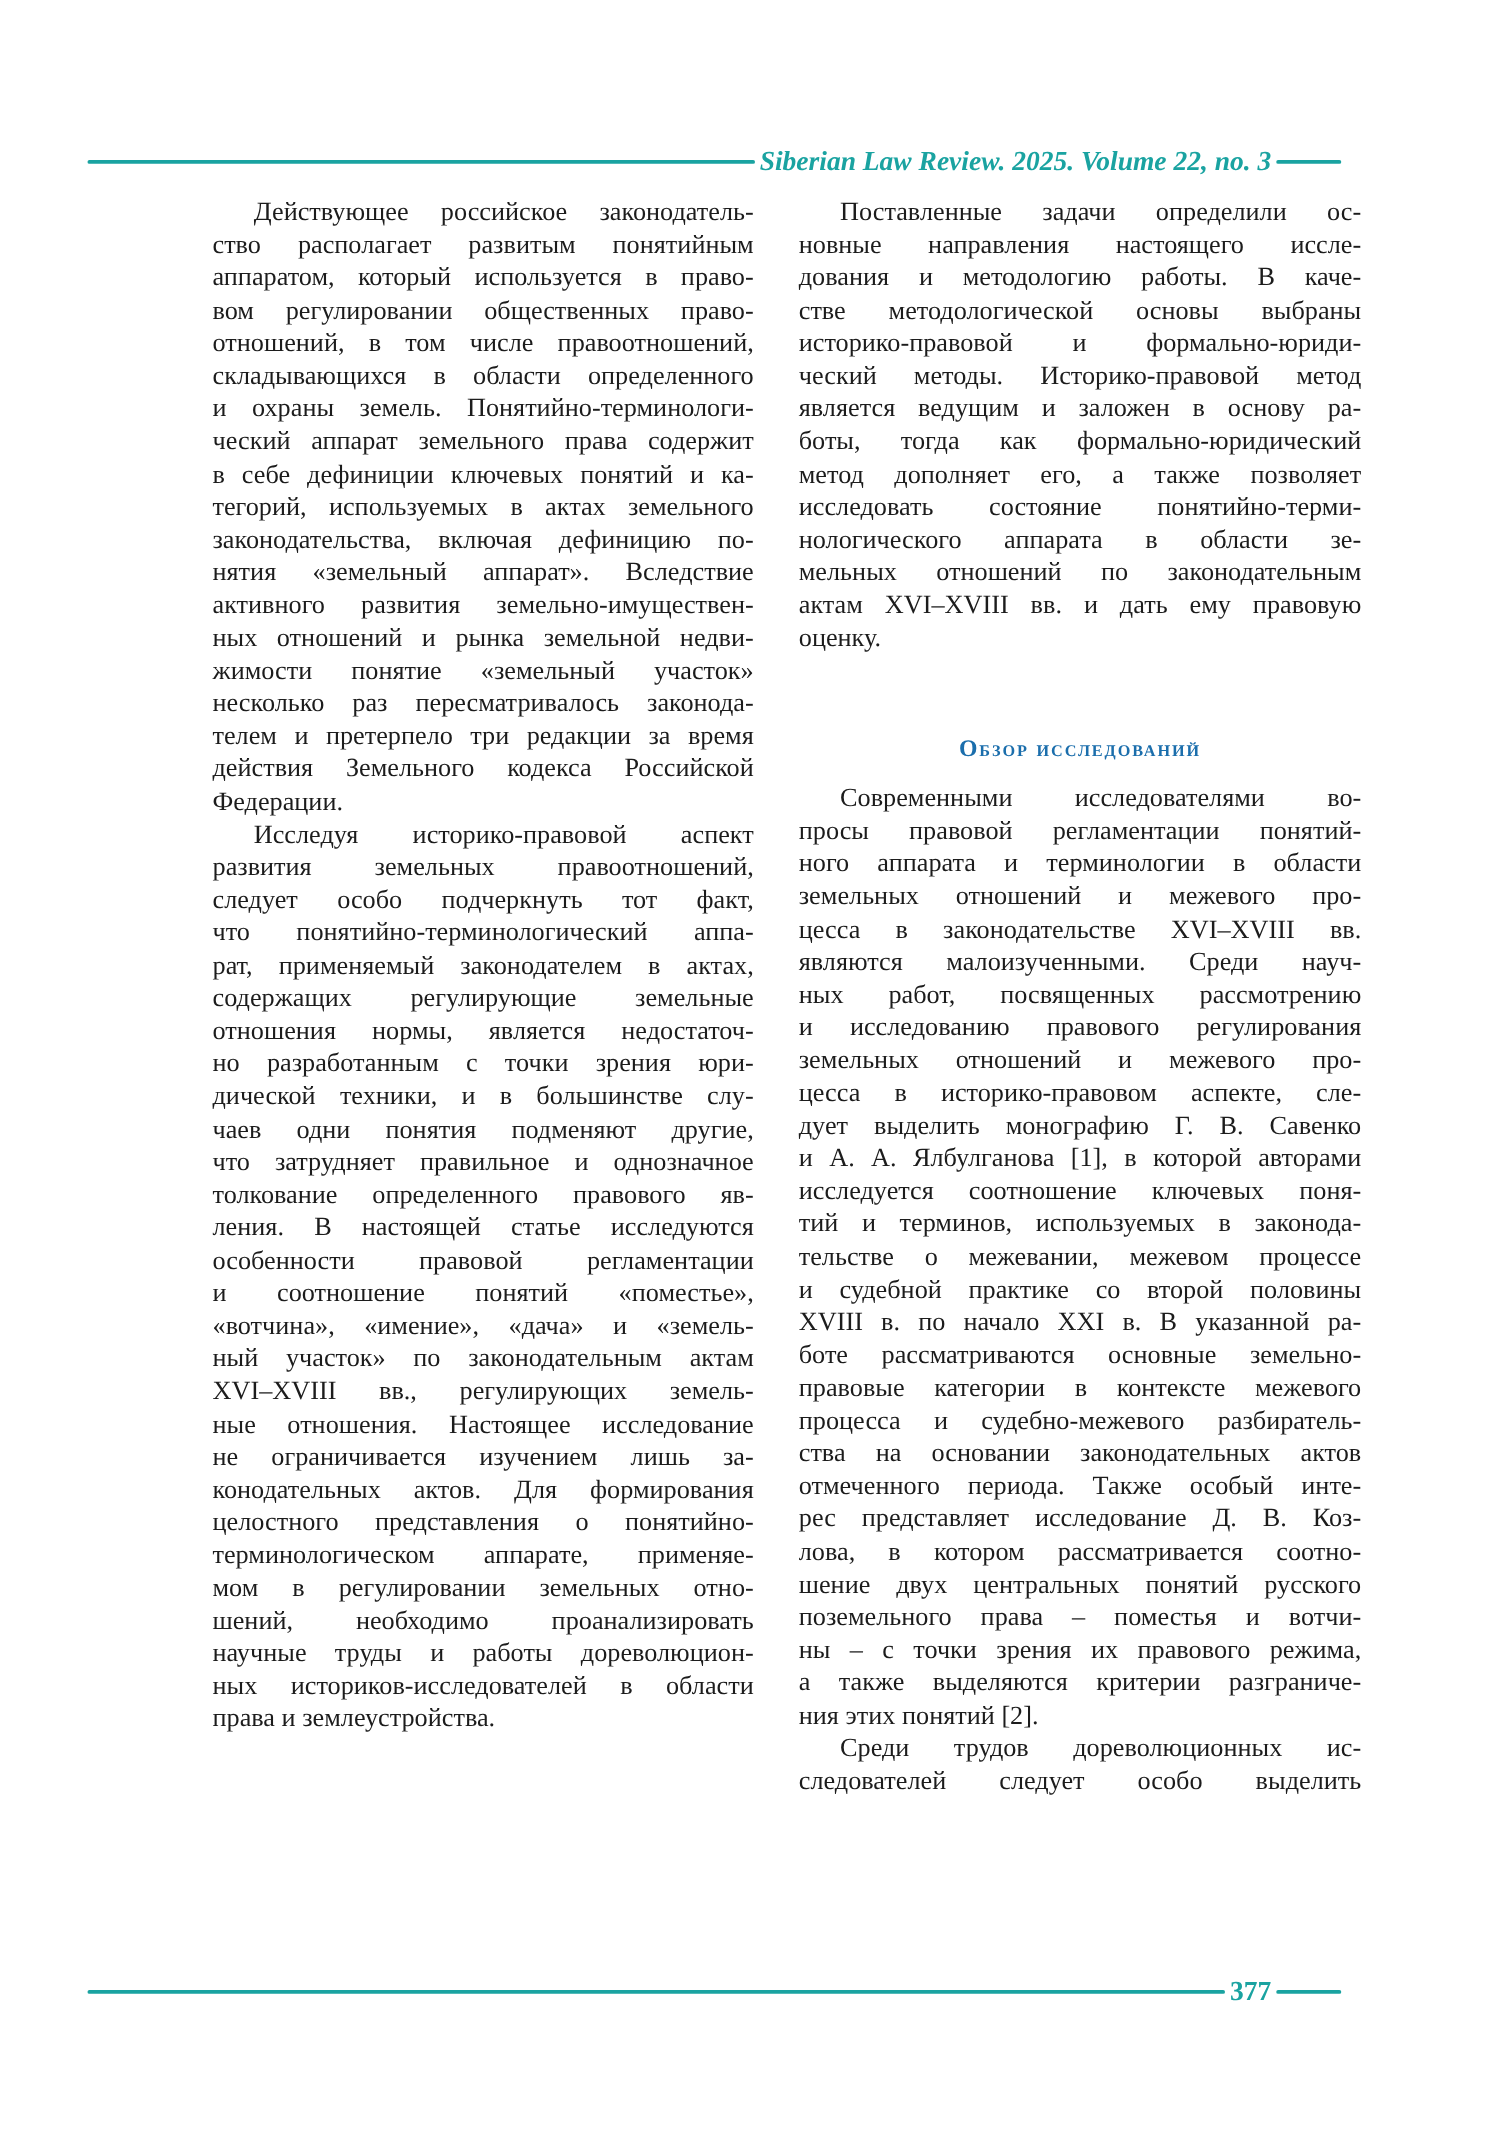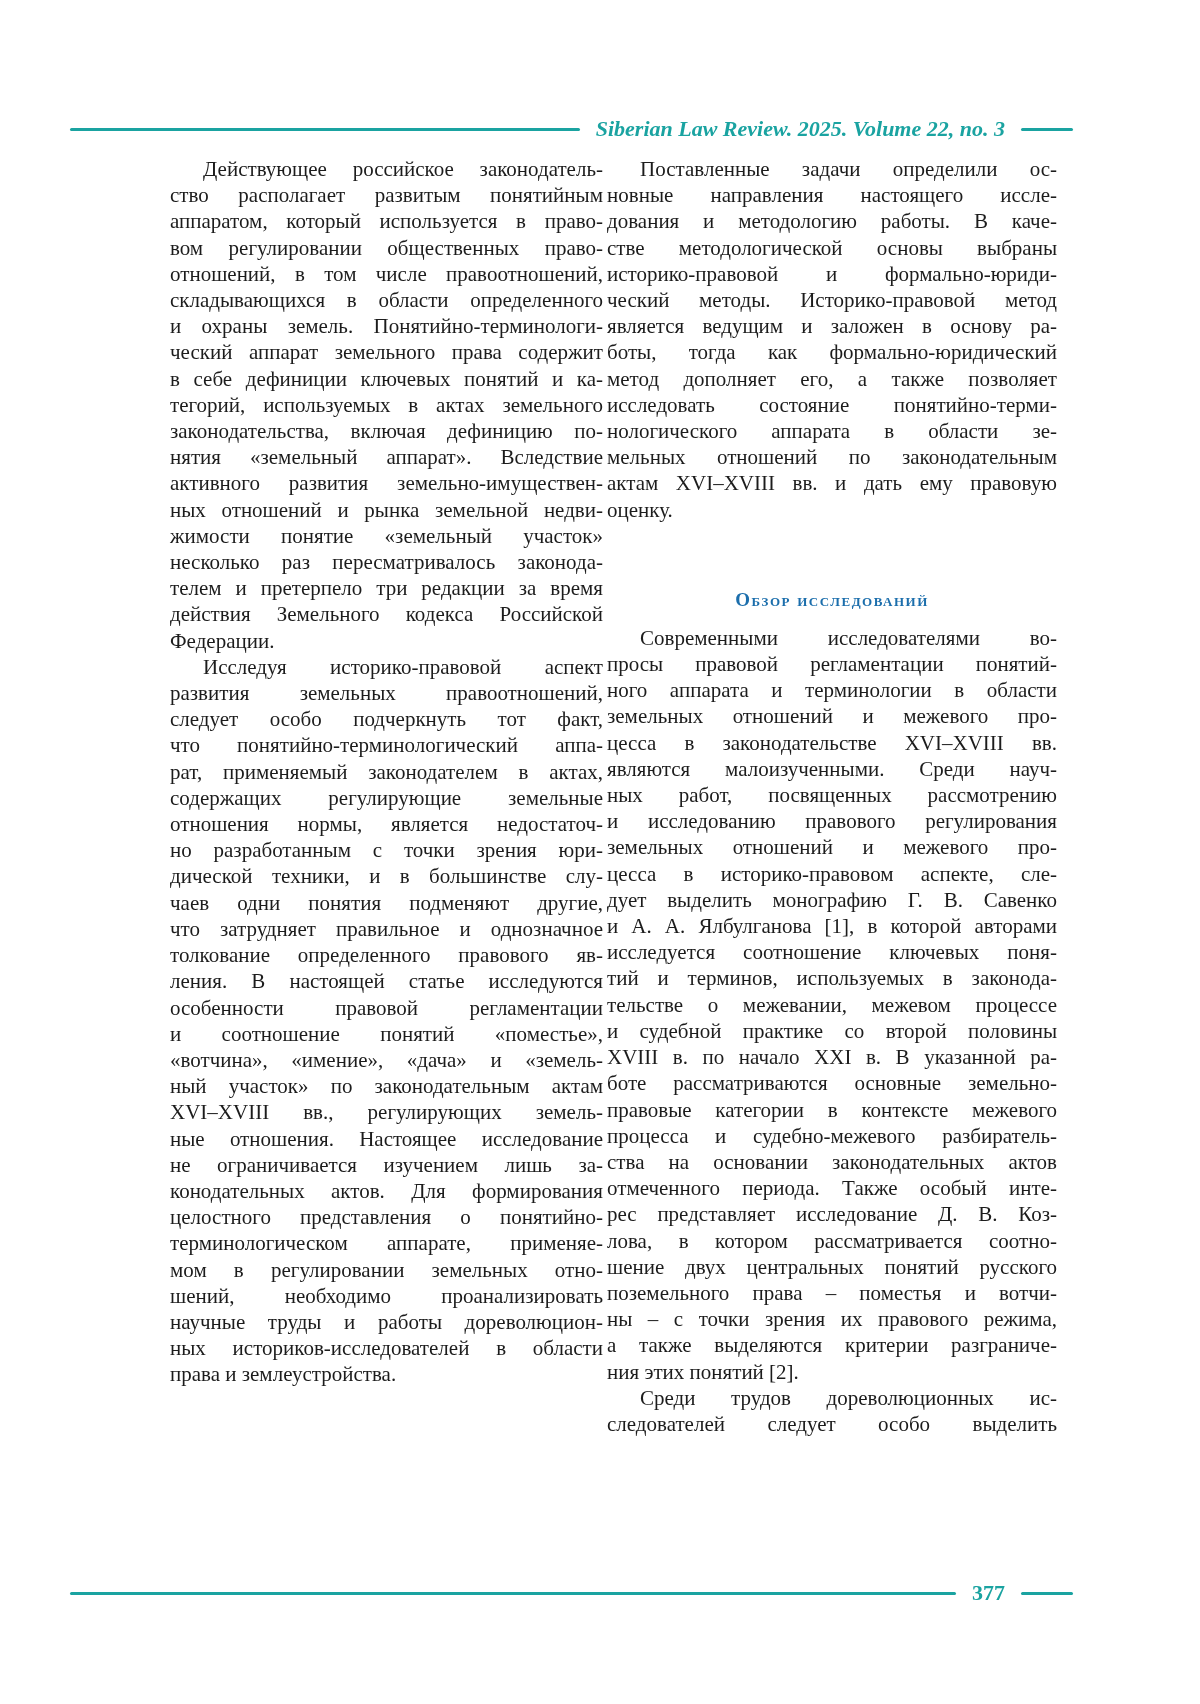--- a/index.html
+++ b/index.html
@@ -14,21 +14,21 @@
     width:1200px;height:1704px;
     background:var(--paper);
     font-family:"Liberation Serif", serif;
     color:var(--ink);
     overflow:hidden;
   }
   
   .bar{
     display:flex;align-items:center;
     padding-left:70px;padding-right:127px;
-    column-gap:16px;
+    column-gap:4px;
     font-family:Liberation Serif, serif;
   }
   .header{position:absolute;top:116px;left:0;right:0;}
   .footer{position:absolute;top:1554px;left:0;right:0;margin-top:26px;}
   .rule{height:3px;background:var(--teal);border-radius:2px;}
   .rule.long{flex:1 1 auto;}
   .rule.short{flex:0 0 52px;}
   .running-title{
     color:var(--teal);
     font-style:italic;font-weight:bold;
@@ -39,21 +39,21 @@
     color:var(--teal);
     font-size:22px;line-height:26px;
     font-weight:600;
     white-space:nowrap;
   }
   
   .columns{
     position:absolute;top:156px;left:0;right:0;
     display:flex;
     padding-left:170px;padding-right:127px;
-    column-gap:4px;
+    column-gap:36px;
   }
   .col{font-size:21px;line-height:26.2px;}
   .col.left{width:433px;flex:0 0 433px;}
   .col.right{width:450px;flex:0 0 450px;}
   .para{margin:0;}
   .line{
     text-align:justify;
     text-align-last:justify;
     white-space:normal;
   }

